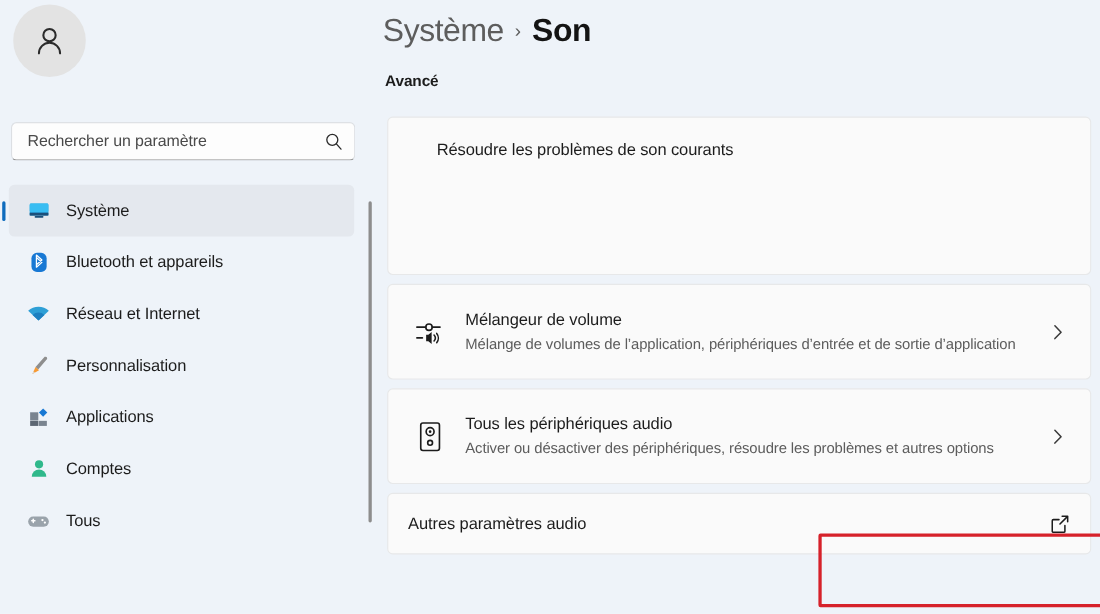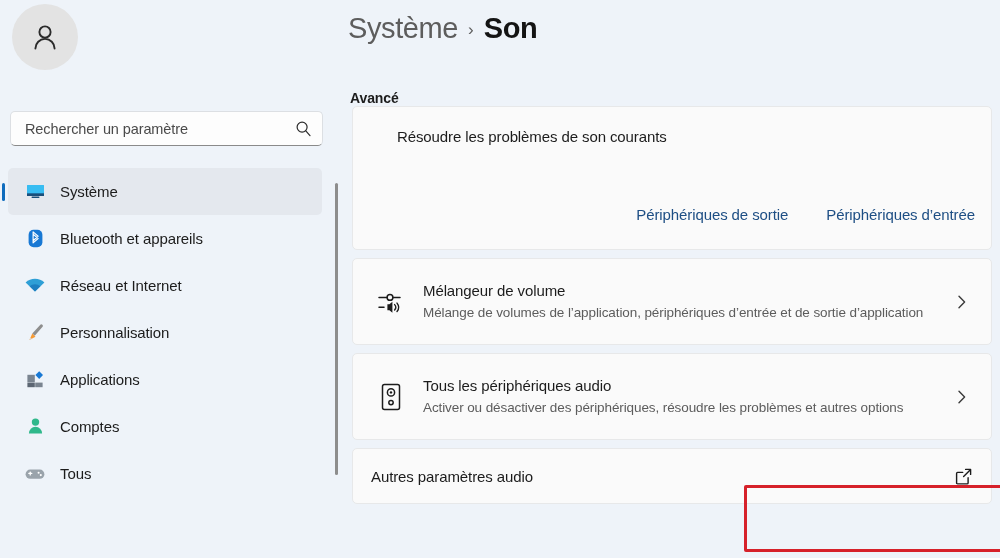--- a/index.html
+++ b/index.html
@@ -164,21 +164,21 @@
   .crumb-current {
     font-size: 29px;
     color: #141414;
     font-weight: 600;
     letter-spacing: -0.4px;
   }
 
   .section-title {
     position: absolute;
     left: 10px;
-    top: 90px;
+    top: 65px;
     font-size: 14px;
     font-weight: 600;
     color: #1c1c1c;
     letter-spacing: -0.1px;
   }
 
   .cards {
     position: absolute;
     left: 12px;
     top: 106px;
@@ -406,24 +406,20 @@
       <span class="crumb-sep">›</span>
       <span class="crumb-current">Son</span>
     </div>
 
     <div class="section-title">Avancé</div>
 
     <div class="cards">
 
       <div class="card card-troubleshoot">
         <div class="troubleshoot-title">Résoudre les problèmes de son courants</div>
-        <div class="troubleshoot-links">
-          <span class="link">Périphériques de sortie</span>
-          <span class="link">Périphériques d’entrée</span>
-        </div>
       </div>
 
       <div class="card card-row">
         <div class="row-icon">
           <svg width="30" height="30" viewBox="0 0 30 30" aria-hidden="true">
             <line x1="3" y1="10.4" x2="11" y2="10.4" stroke="#1c1c1c" stroke-width="1.5" stroke-linecap="round"></line>
             <line x1="17" y1="10.4" x2="24" y2="10.4" stroke="#1c1c1c" stroke-width="1.5" stroke-linecap="round"></line>
             <circle cx="14" cy="10.4" r="2.9" fill="none" stroke="#1c1c1c" stroke-width="1.5"></circle>
             <line x1="3" y1="20.2" x2="8" y2="20.2" stroke="#1c1c1c" stroke-width="1.5" stroke-linecap="round"></line>
             <path d="M11.4 17.3h2l3-2.5v11l-3-2.5h-2z" fill="#1c1c1c"></path>

